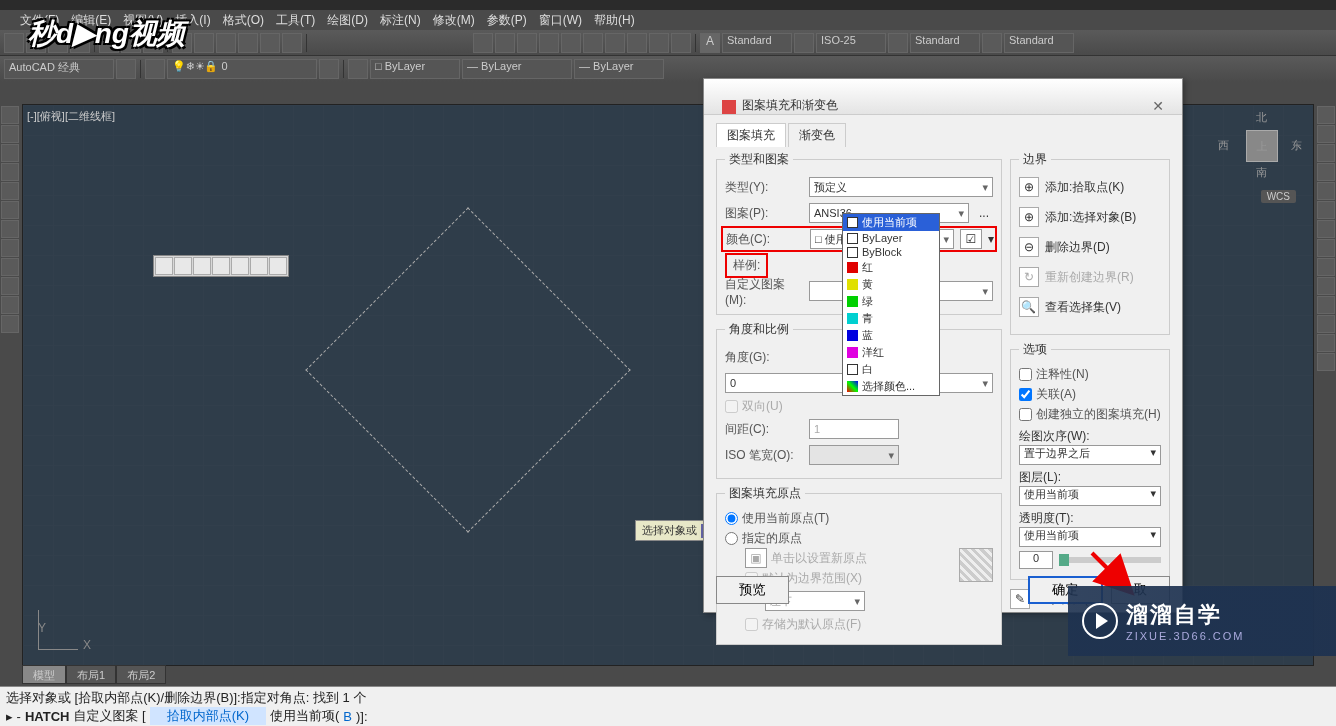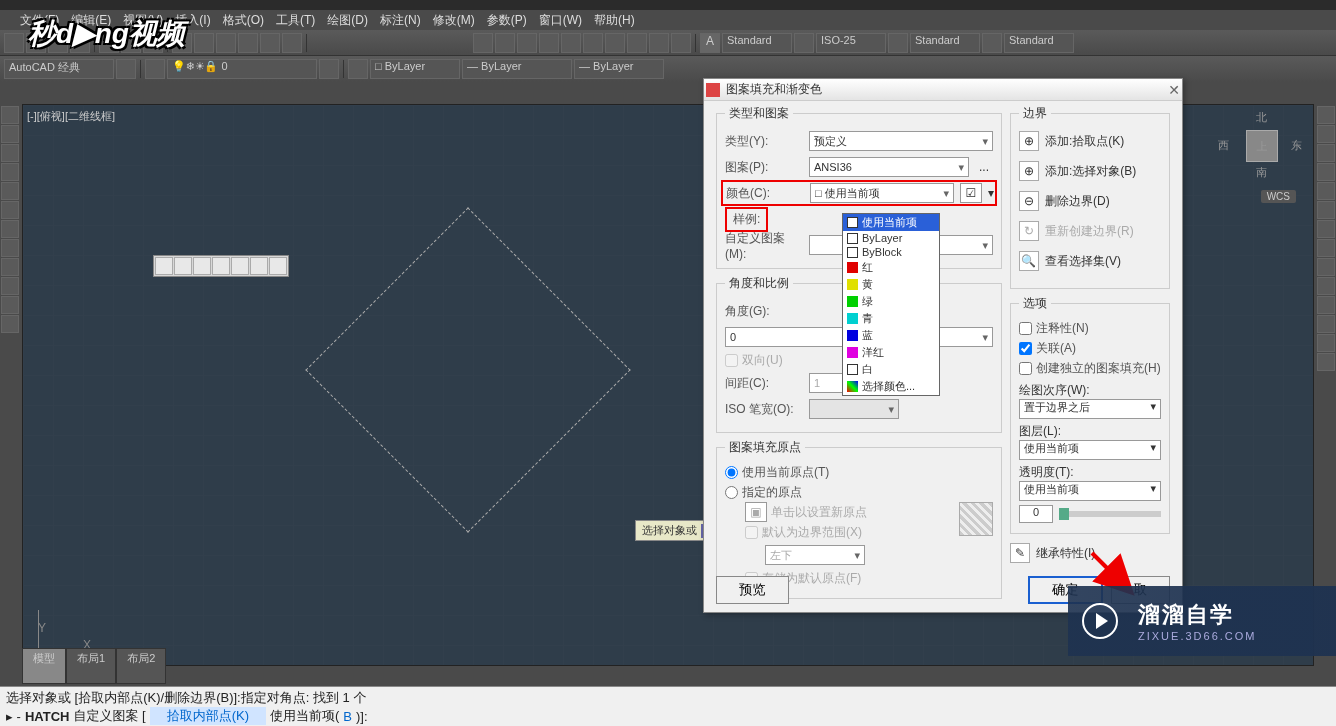--- a/index.html
+++ b/index.html
@@ -47,33 +47,33 @@
 .axis .yline { width: 1px; height: 40px; background: #888; position: absolute; bottom: 0; left: 0; }
 .axis .x { position: absolute; bottom: -2px; left: 45px; }
 
 
 .side-tb { position: absolute; top: 104px; width: 20px; background: #4a4a4a; display: flex; flex-direction: column; gap: 1px; padding: 2px 0; }
 .side-tb.left { left: 0; }
 .side-tb.right { right: 0; }
 .side-tb .sb { width: 18px; height: 18px; background: #5a5a5a; border: 1px solid #666; margin: 0 auto; }
 
 
-.tabs-bottom { position: absolute; bottom: 42px; left: 22px; height: 36px; display: flex; gap: 0; }
+.tabs-bottom { position: absolute; bottom: 42px; left: 22px; height: 19px; display: flex; gap: 0; }
 .tabs-bottom .tabb { padding: 2px 10px; background: #555; color: #ccc; border: 1px solid #333; font-size: 11px; }
 .tabs-bottom .tabb.active { background: #888; }
 
 
 .cmd-area { position: absolute; bottom: 0; left: 0; right: 0; height: 40px; background: #f0f0f0; border-top: 1px solid #888; padding: 2px 6px; font-size: 13px; color: #222; }
 .cmd-area .line1 { }
 .cmd-area .line2 { display: flex; align-items: center; gap: 4px; }
 .kbd { color: #0066cc; }
 
 
 .dialog { position: absolute; top: 78px; left: 703px; width: 480px; height: 535px; background: #f0f0f0; border: 1px solid #888; box-shadow: 2px 2px 6px rgba(0,0,0,0.3); z-index: 100; }
-.dialog-title { height: 22px; background: linear-gradient(#fff,#e4e4e4); display: flex; align-items: center; padding: 0 2px; gap: 6px; border-bottom: 1px solid #ccc; }
+.dialog-title { height: 36px; background: linear-gradient(#fff,#e4e4e4); display: flex; align-items: flex-end; padding: 0 18px; gap: 6px; border-bottom: 1px solid #ccc; }
 .dialog-title .ic { width: 14px; height: 14px; background: #d44; }
 .dialog-title .close { margin-left: auto; cursor: pointer; font-size: 14px; color: #666; }
 .tabs { display: flex; padding: 8px 12px 0 12px; gap: 2px; }
 .tabs .tab { padding: 3px 10px; background: #f0f0f0; border: 1px solid #ccc; border-bottom: none; font-size: 12px; }
 .tabs .tab.active { background: #fff; }
 .dialog-body { display: flex; padding: 4px 12px 8px 12px; gap: 8px; }
 .dialog-left { flex: 1; }
 .dialog-right { width: 160px; }
 
 fieldset { border: 1px solid #ccc; padding: 6px 8px 10px 8px; margin-bottom: 6px; background: #f0f0f0; }
@@ -112,21 +112,21 @@
 
 .navcube { position: absolute; top: 110px; right: 40px; width: 70px; height: 70px; z-index: 40; color: #999; font-size: 11px; }
 .navcube .cube { width: 32px; height: 32px; background: #888; border: 1px solid #aaa; position: absolute; top: 20px; left: 20px; display:flex; align-items:center; justify-content:center; }
 .navcube .n { position:absolute; top:0; left:30px; }
 .navcube .s { position:absolute; bottom:0; left:30px; }
 .navcube .e { position:absolute; top:28px; right:-6px; }
 .navcube .w { position:absolute; top:28px; left:-8px; }
 .wcs-badge { position: absolute; top: 190px; right: 40px; background: #555; color: #ccc; padding: 1px 6px; font-size: 10px; border-radius: 2px; }
 
 
-.watermark { position: absolute; bottom: 70px; right: 0; width: 268px; height: 70px; background: linear-gradient(90deg, rgba(30,50,80,0.9), rgba(30,50,80,0.95)); color: #fff; display: flex; align-items: center; gap: 20px; padding: 0 14px; z-index: 300; }
+.watermark { position: absolute; bottom: 70px; right: 0; width: 268px; height: 70px; background: linear-gradient(90deg, rgba(30,50,80,0.9), rgba(30,50,80,0.95)); color: #fff; display: flex; align-items: center; gap: 8px; padding: 0 14px; z-index: 300; }
 .watermark .play { width: 36px; height: 36px; border: 2px solid #fff; border-radius: 50%; display:flex; align-items:center; justify-content:center; }
 .watermark .play::after { content:""; border-left: 12px solid #fff; border-top: 8px solid transparent; border-bottom: 8px solid transparent; margin-left:3px; }
 .watermark .txt .t1 { font-size: 22px; font-weight: bold; letter-spacing: 2px; }
 .watermark .txt .t2 { font-size: 11px; letter-spacing: 2px; color: #aad; }
 
 
 .trans-row { display:flex; align-items:center; gap:6px; }
 .trans-row .tb { width:34px; height:18px; border:1px solid #999; background:#fff; text-align:center; font-size:11px; }
 .trans-row .slider { flex:1; height:6px; background:#ccc; position:relative; }
 .trans-row .slider .thumb { position:absolute; left:0; top:-3px; width:10px; height:12px; background:#5a8; }
@@ -291,20 +291,24 @@
       <span>)]:</span>
   </div>
 </div>
 
 <div class="dialog">
   <div class="dialog-title">
     <span class="ic"></span>
     <span>图案填充和渐变色</span>
     <span class="close">✕</span>
   </div>
+  <div class="tabs">
+    <div class="tab active">图案填充</div>
+    <div class="tab">渐变色</div>
+  </div>
   <div class="dialog-body">
     <div class="dialog-left">
       <fieldset>
         <legend>类型和图案</legend>
         <div class="row">
           <label>类型(Y):</label>
           <div class="combo">
               <span>预定义</span>
               <span class="arr">▾</span>
             </div>

